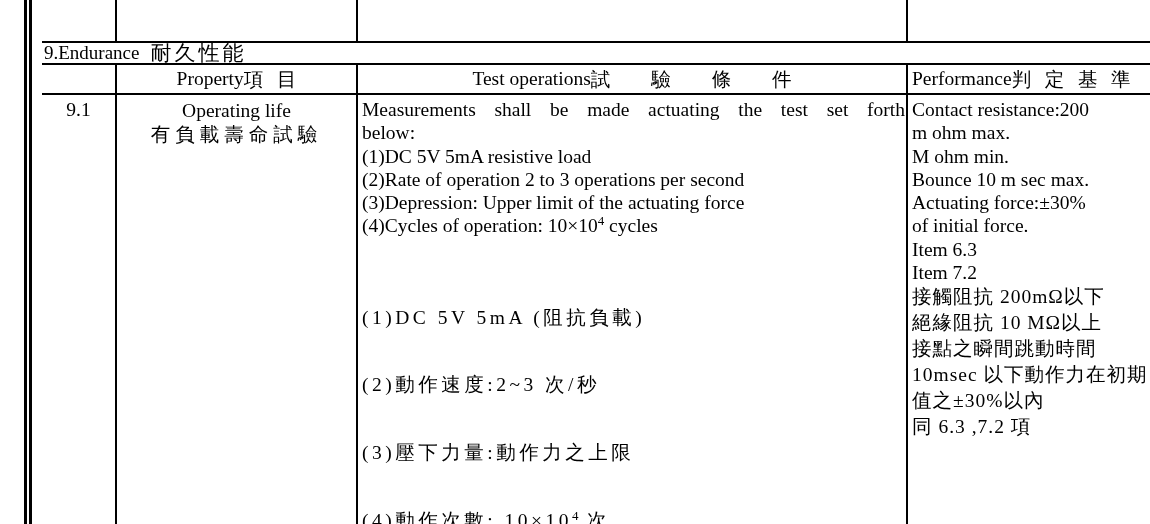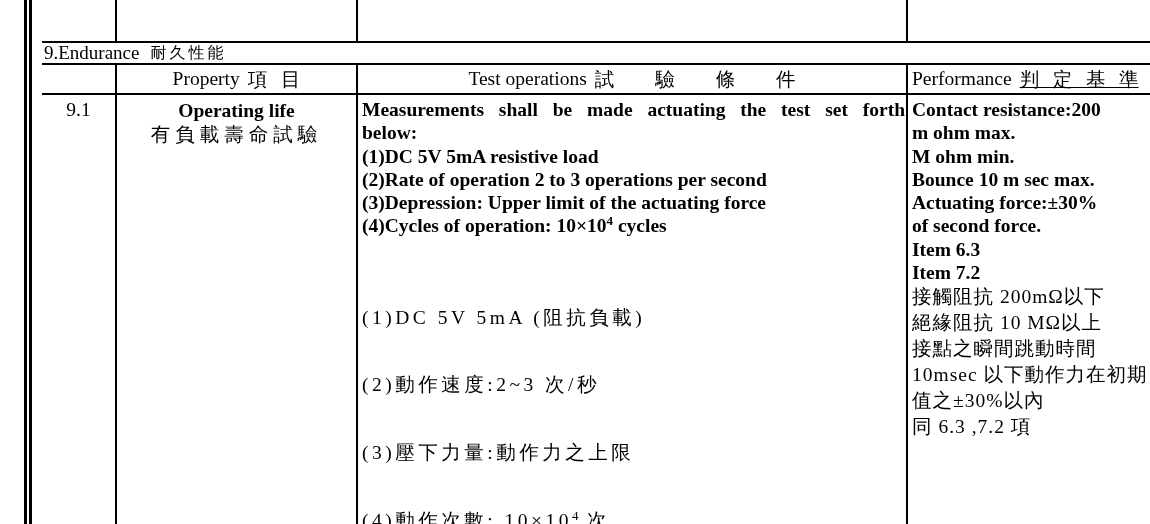--- a/index.html
+++ b/index.html
@@ -18,38 +18,38 @@
   }
   .row { display:grid; grid-template-columns:75px 241px 550px 1fr; }
   .row.bordered { border-bottom:2px solid #000; }
   .cell { border-right:2px solid #000; overflow:hidden; }
   .cell.last { border-right:none; }
 
   
   .section-row { display:flex; align-items:center; border-bottom:2px solid #000;
                  padding-left:2px; white-space:nowrap; }
   .section-row .en-part { font-size:19px; line-height:20px; }
-  .section-row .zh-part { font-size:16px; line-height:20px; margin-left:11px; letter-spacing:3px; }
+  .section-row .zh-part { font-size:21px; line-height:20px; margin-left:11px; letter-spacing:3px; }
 
   
   .hcell { display:flex; align-items:center; justify-content:center; white-space:nowrap; }
   .hcell.left { justify-content:flex-start; padding-left:4px;align-items:center; }
-  .hzh { margin-left:8px; }
+  .hzh { margin-left:0; }
   .hzh.sp-property { word-spacing:0.45em; }
   .hzh.sp-test { word-spacing:1.85em; }
-  .hzh.sp-perf { word-spacing:0.45em;text-decoration:underline; }
+  .hzh.sp-perf { word-spacing:0.45em; }
 
   
   .c-itemno { text-align:center; padding-top:4px; }
   .c-property { text-align:center; padding-top:4px; }
   .c-property .zh-line { letter-spacing:5px; line-height:26px; }
   .c-cond { padding:3px 1px 0 4px; }
   .c-perf { padding:3px 2px 0 4px; }
 
-  .en { line-height:23.3px;font-weight:bold; }
+  .en { line-height:23.3px; }
   .jfull { text-align:justify; text-align-last:justify; }
   .spacer { height:23px; }
 
   .line { white-space:nowrap; }
   .line.en { line-height:23.3px; }
   .line.zh { line-height:26px; letter-spacing:1px; }
   .line.zh3 { line-height:25.7px; letter-spacing:3.5px;margin-top:42px; }
 
   .suptext { font-size:13px; position:relative; top:-7px; letter-spacing:0; }
 </style>
@@ -109,21 +109,21 @@
             <div class="line zh3">(3)壓下力量:動作力之上限</div>
             <div class="line zh3"><span>(4)動作次數: 10×10</span><span class="suptext">4</span><span> 次</span></div>
           </div>
       </div>
       <div class="cell last c-perf">
           <div class="line en">Contact resistance:200</div>
           <div class="line en">m ohm max.</div>
           <div class="line en">M ohm min.</div>
           <div class="line en">Bounce 10 m sec max.</div>
           <div class="line en">Actuating force:±30%</div>
-          <div class="line en">of second force.</div>
+          <div class="line en">of initial force.</div>
           <div class="line en">Item 6.3</div>
           <div class="line en">Item 7.2</div>
           <div class="line zh">接觸阻抗 200mΩ以下</div>
           <div class="line zh">絕緣阻抗 10 MΩ以上</div>
           <div class="line zh">接點之瞬間跳動時間</div>
           <div class="line zh">10msec 以下動作力在初期</div>
           <div class="line zh">值之±30%以內</div>
           <div class="line zh">同 6.3 ,7.2  項</div>
         </div>
     </div>

